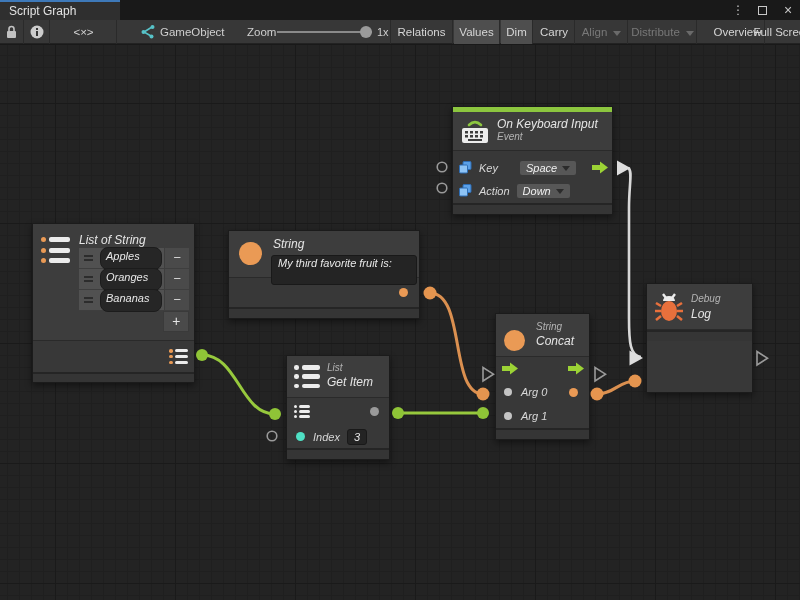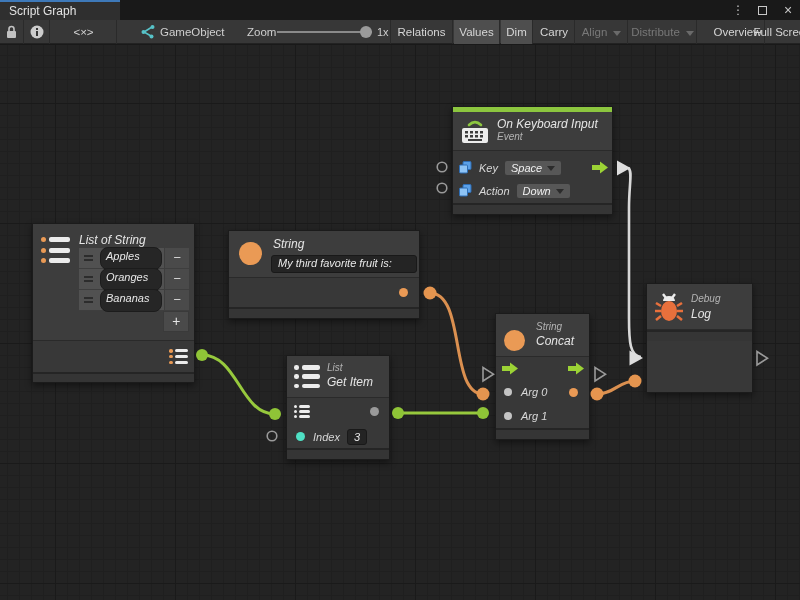--- a/index.html
+++ b/index.html
@@ -191,21 +191,21 @@
         <div class="nsub">Event</div>
       </div>
     </div>
     <div class="nbody" style="height:52px;padding-top:5px;">
       <div class="prow" style="height:23px;padding-left:6px;">
         <svg width="13" height="13" viewBox="0 0 13 13">
           <rect x="4" y="0.5" width="8" height="8" rx="1" fill="#5aa0e8" stroke="#2d6db5"></rect>
           <rect x="0.5" y="4" width="8" height="8" rx="1" fill="#8dc3f5" stroke="#2d6db5"></rect>
         </svg>
         <span class="plabel" style="margin-left:7px;">Key</span>
-        <span class="dropdown" style="margin-left:7px;">
+        <span class="dropdown" style="margin-left:22px;">
           <span>Space</span>
           <span class="dd-caret"></span>
         </span>
         <svg style="position:absolute;right:4px;" width="16" height="13" viewBox="0 0 16 13">
           <path d="M0 4 h8 V0.5 L16 6.5 8 12.5 V9 H0 z" fill="#9cd335"></path>
         </svg>
       </div>
       <div class="prow" style="height:23px;padding-left:6px;">
         <svg width="13" height="13" viewBox="0 0 13 13">
           <rect x="4" y="0.5" width="8" height="8" rx="1" fill="#5aa0e8" stroke="#2d6db5"></rect>
@@ -284,21 +284,21 @@
           </span>
       </div>
     </div>
     <div class="nfoot" style="height:10px;"></div>
   </div>
 
   <div class="node" style="left:228px;top:230px;width:192px;height:89px;">
     <div class="nhead" style="height:47px;">
       <span class="dot" style="position:absolute;left:10px;top:11px;width:23px;height:23px;background:#ea9a55;"></span>
       <div class="ntitle" style="position:absolute;left:44px;top:6px;">String</div>
-      <div class="valfield" style="position:absolute;left:42px;top:24px;width:146px;height:18px;white-space:nowrap;overflow:hidden;">My third favorite fruit is:</div>
+      <div class="valfield" style="position:absolute;left:42px;top:24px;width:146px;height:30px;white-space:nowrap;overflow:hidden;">My third favorite fruit is:</div>
     </div>
     <div class="nbody" style="height:29px;">
       <span class="dot" style="position:absolute;right:11px;top:10px;width:9px;height:9px;background:#ea9a55;"></span>
     </div>
     <div class="nfoot" style="height:11px;"></div>
   </div>
 
   <div class="node" style="left:286px;top:355px;width:104px;height:105px;">
     <div class="nhead" style="height:42px;">
       <div class="listicon" style="position:absolute;left:7px;top:9px;width:26px;height:23px;">

